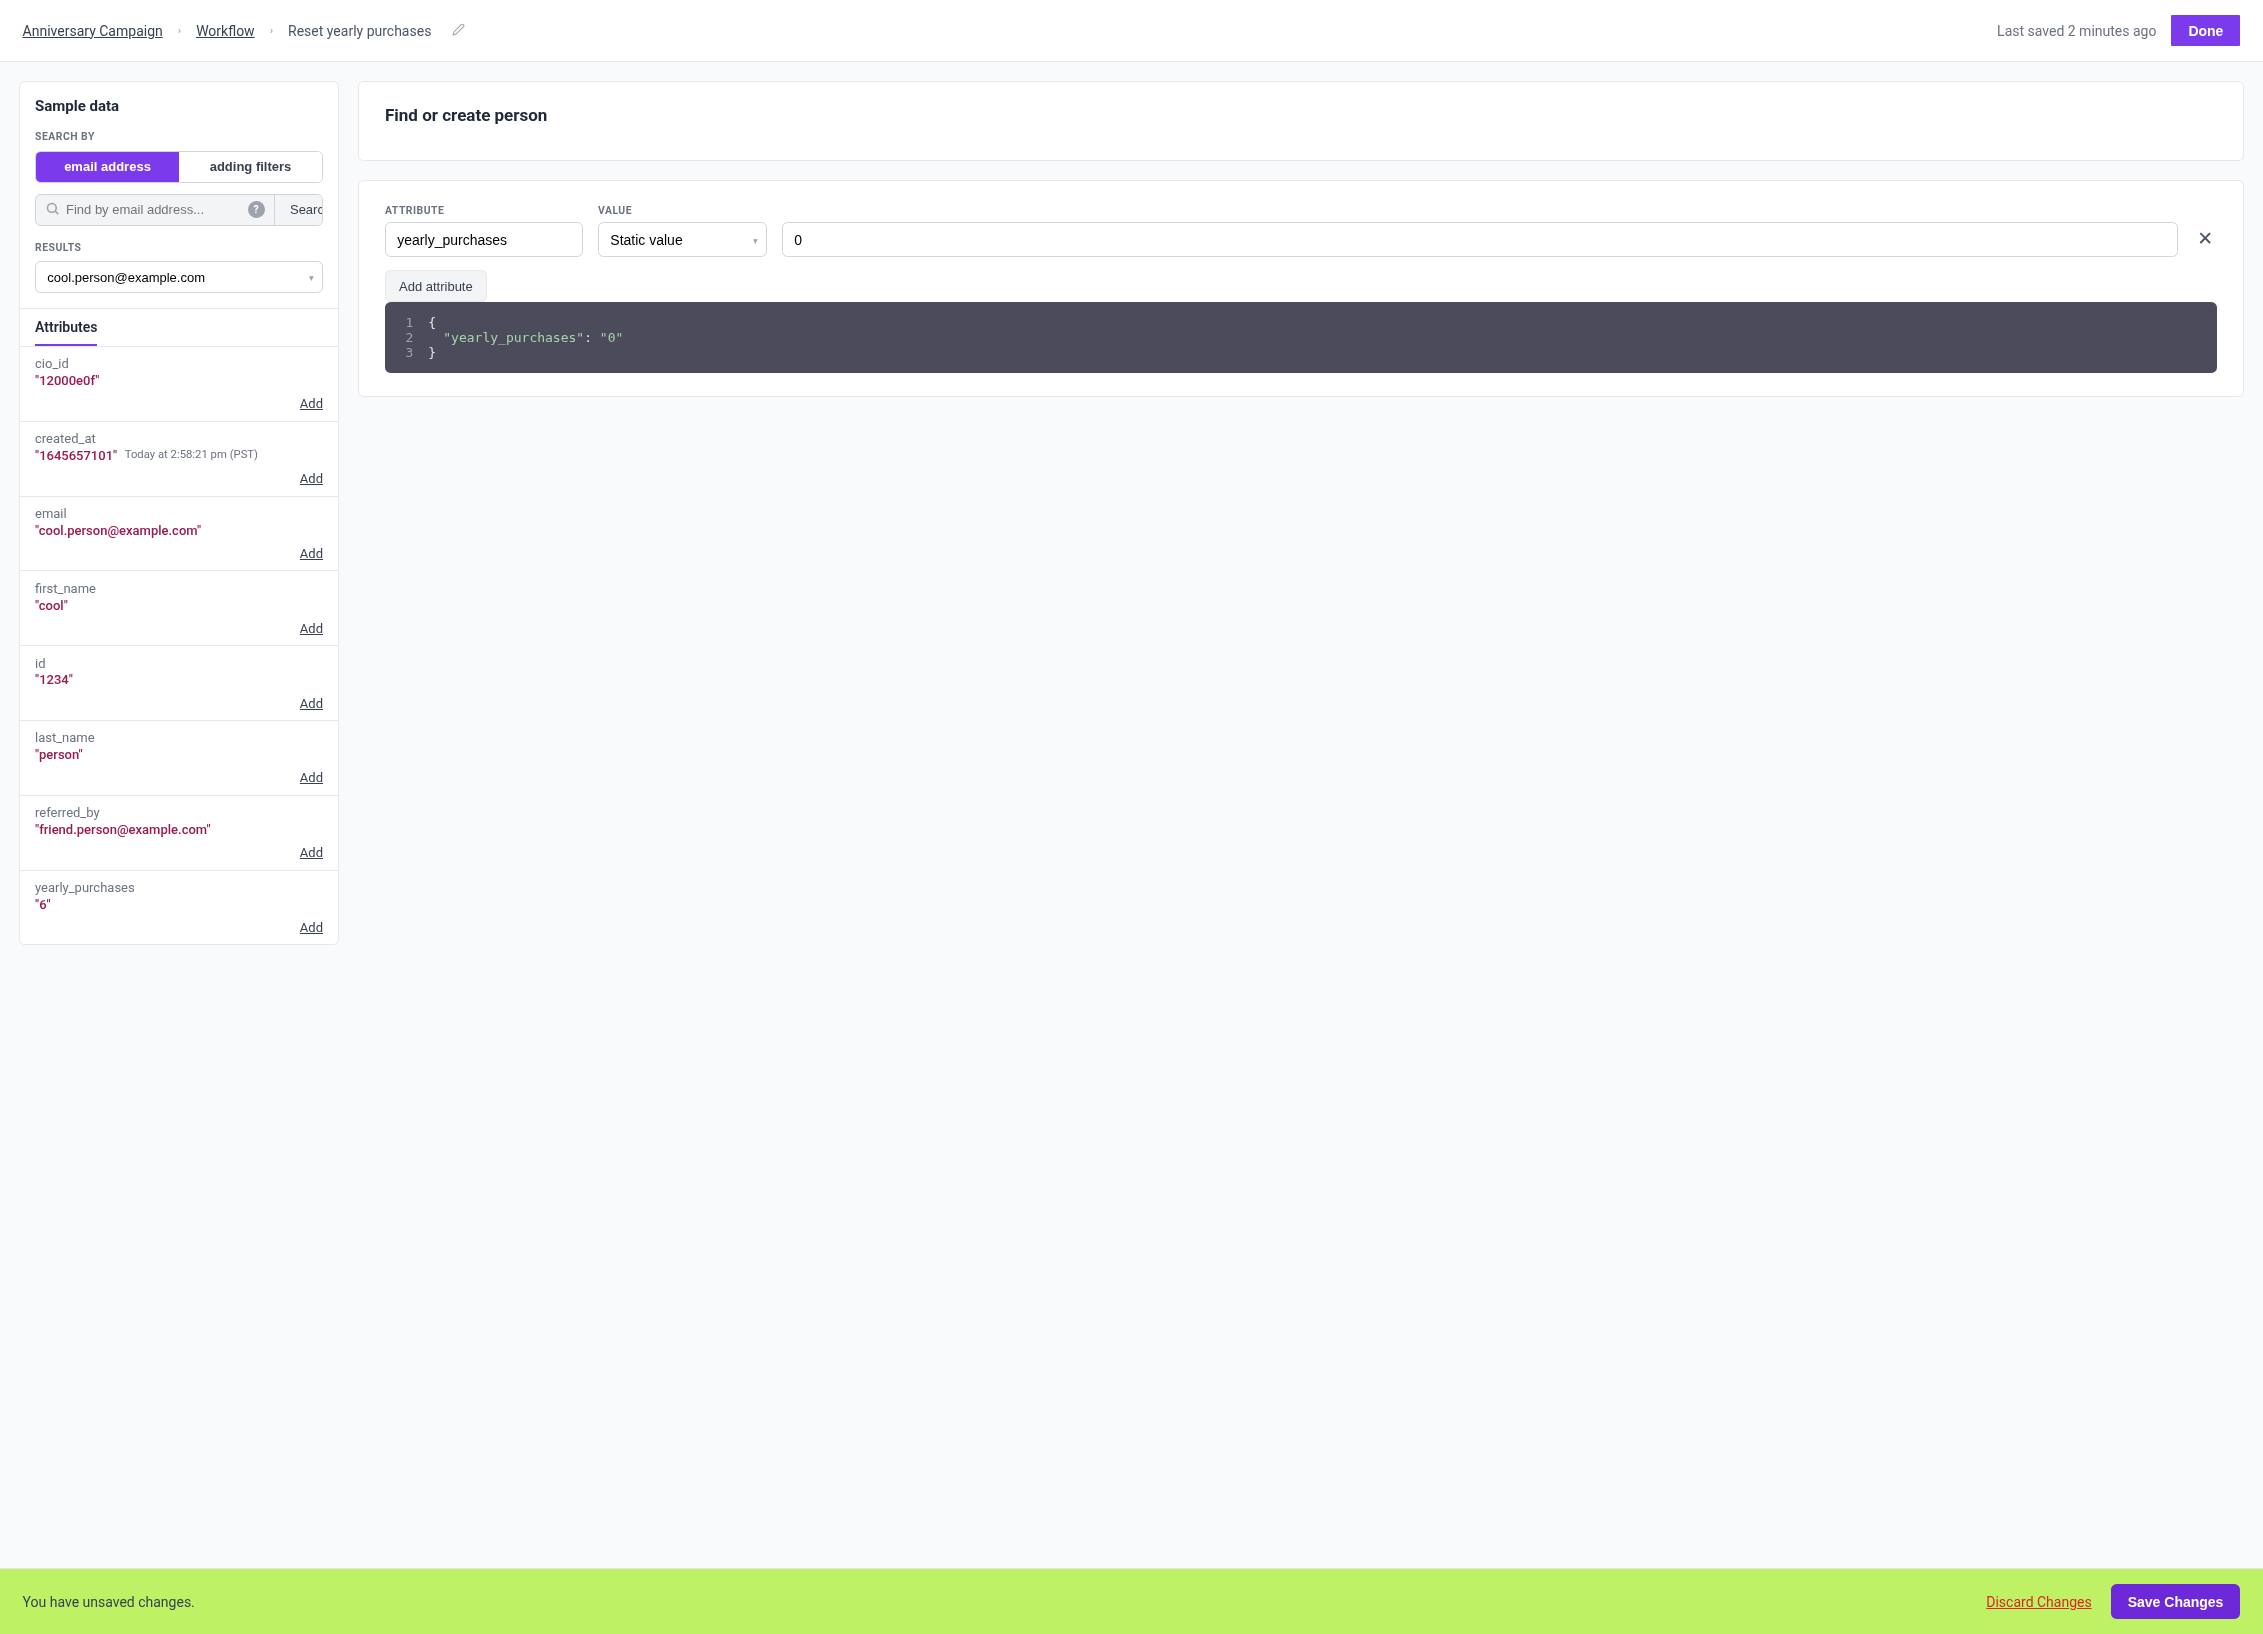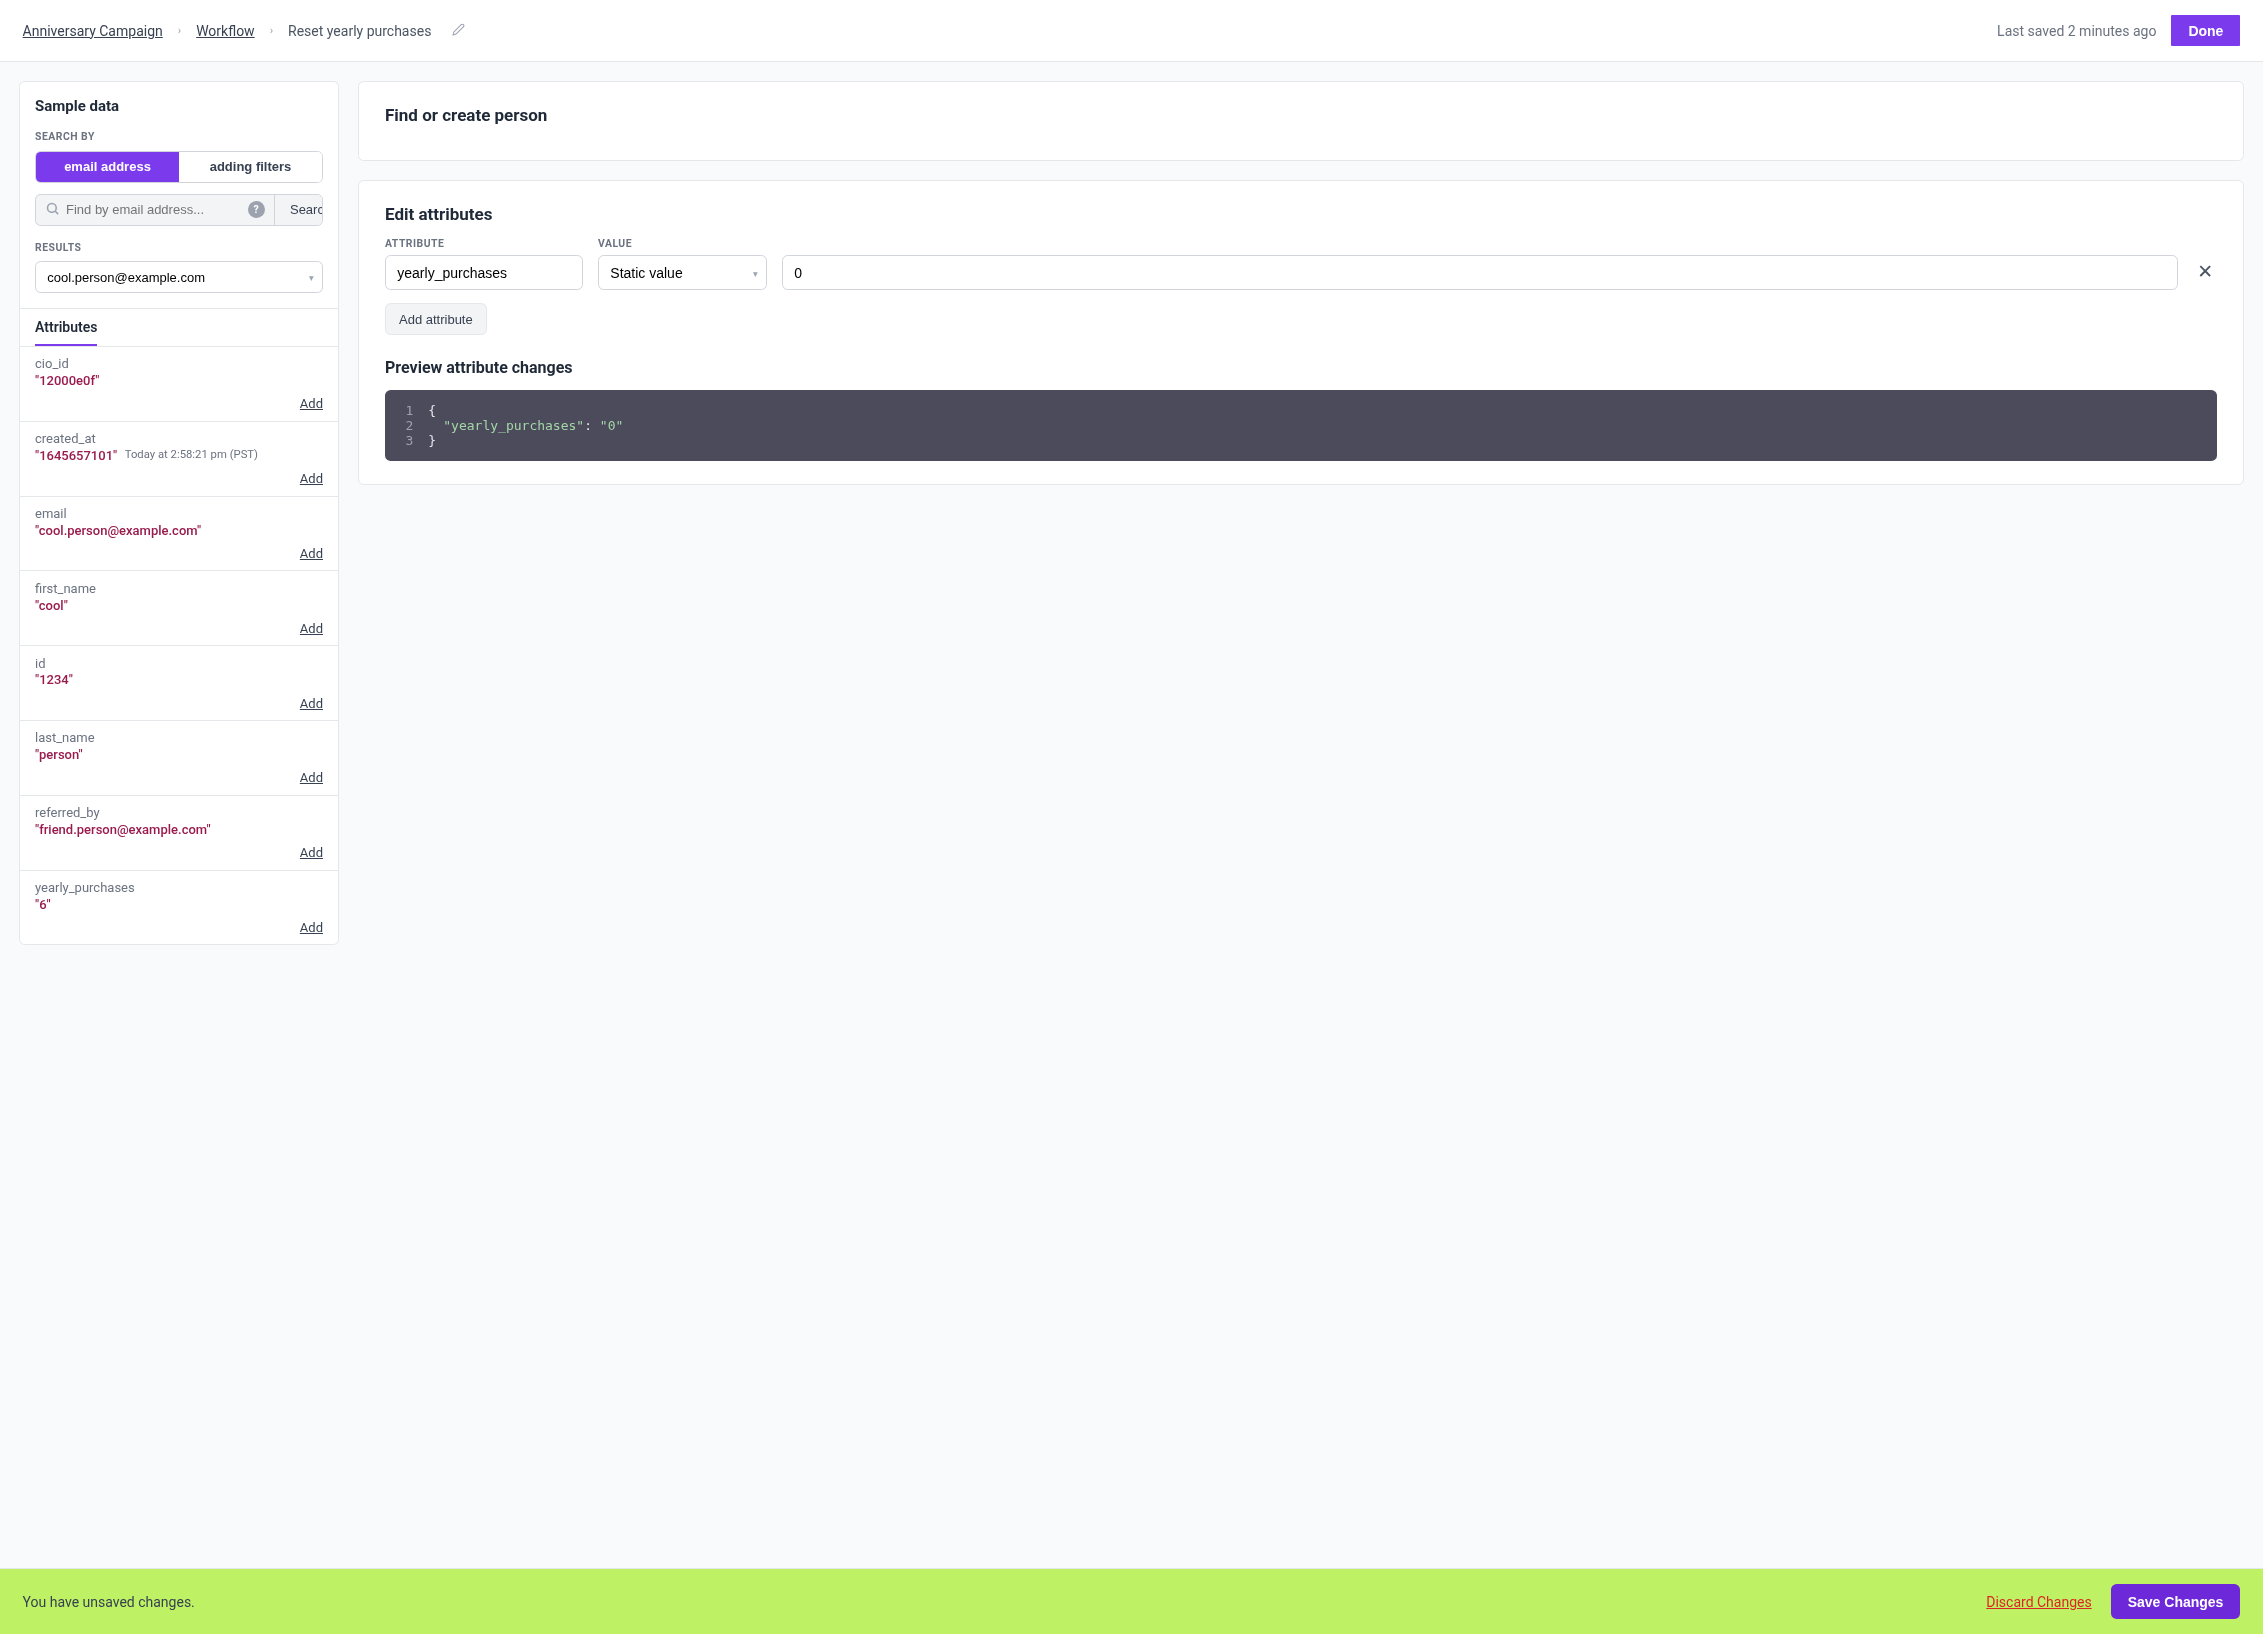--- a/index.html
+++ b/index.html
@@ -575,21 +575,20 @@
     </div>
   </div>
 
   <div class="content">
 
     <div class="card">
       <div class="card-title">Find or create person</div>
     </div>
 
     <div class="card">
-      <div class="card-title">Edit attributes</div>
 
       <div class="form-row">
         <div class="form-col attr-col">
           <div class="form-label">ATTRIBUTE</div>
           <input class="form-input" value="yearly_purchases" style="">
         </div>
         <div class="form-col type-col">
           <div class="form-label">VALUE</div>
           <div class="form-select-wrap">
             <select class="form-select">
@@ -601,21 +600,20 @@
           <div class="form-label">&nbsp;</div>
           <input class="form-input" value="0" style="">
         </div>
         <button class="close-btn">
           <span>✕</span>
         </button>
       </div>
 
       <button class="btn-secondary">Add attribute</button>
 
-      <div class="preview-title">Preview attribute changes</div>
 
       <div class="code-block">
         <div class="code-line">
           <span class="line-num">1</span>
           <span>{</span>
         </div>
         <div class="code-line">
           <span class="line-num">2</span>
           <span class="code-indent"><span class="code-key">"yearly_purchases"</span><span>: </span><span class="code-val">"0"</span></span>
         </div>

